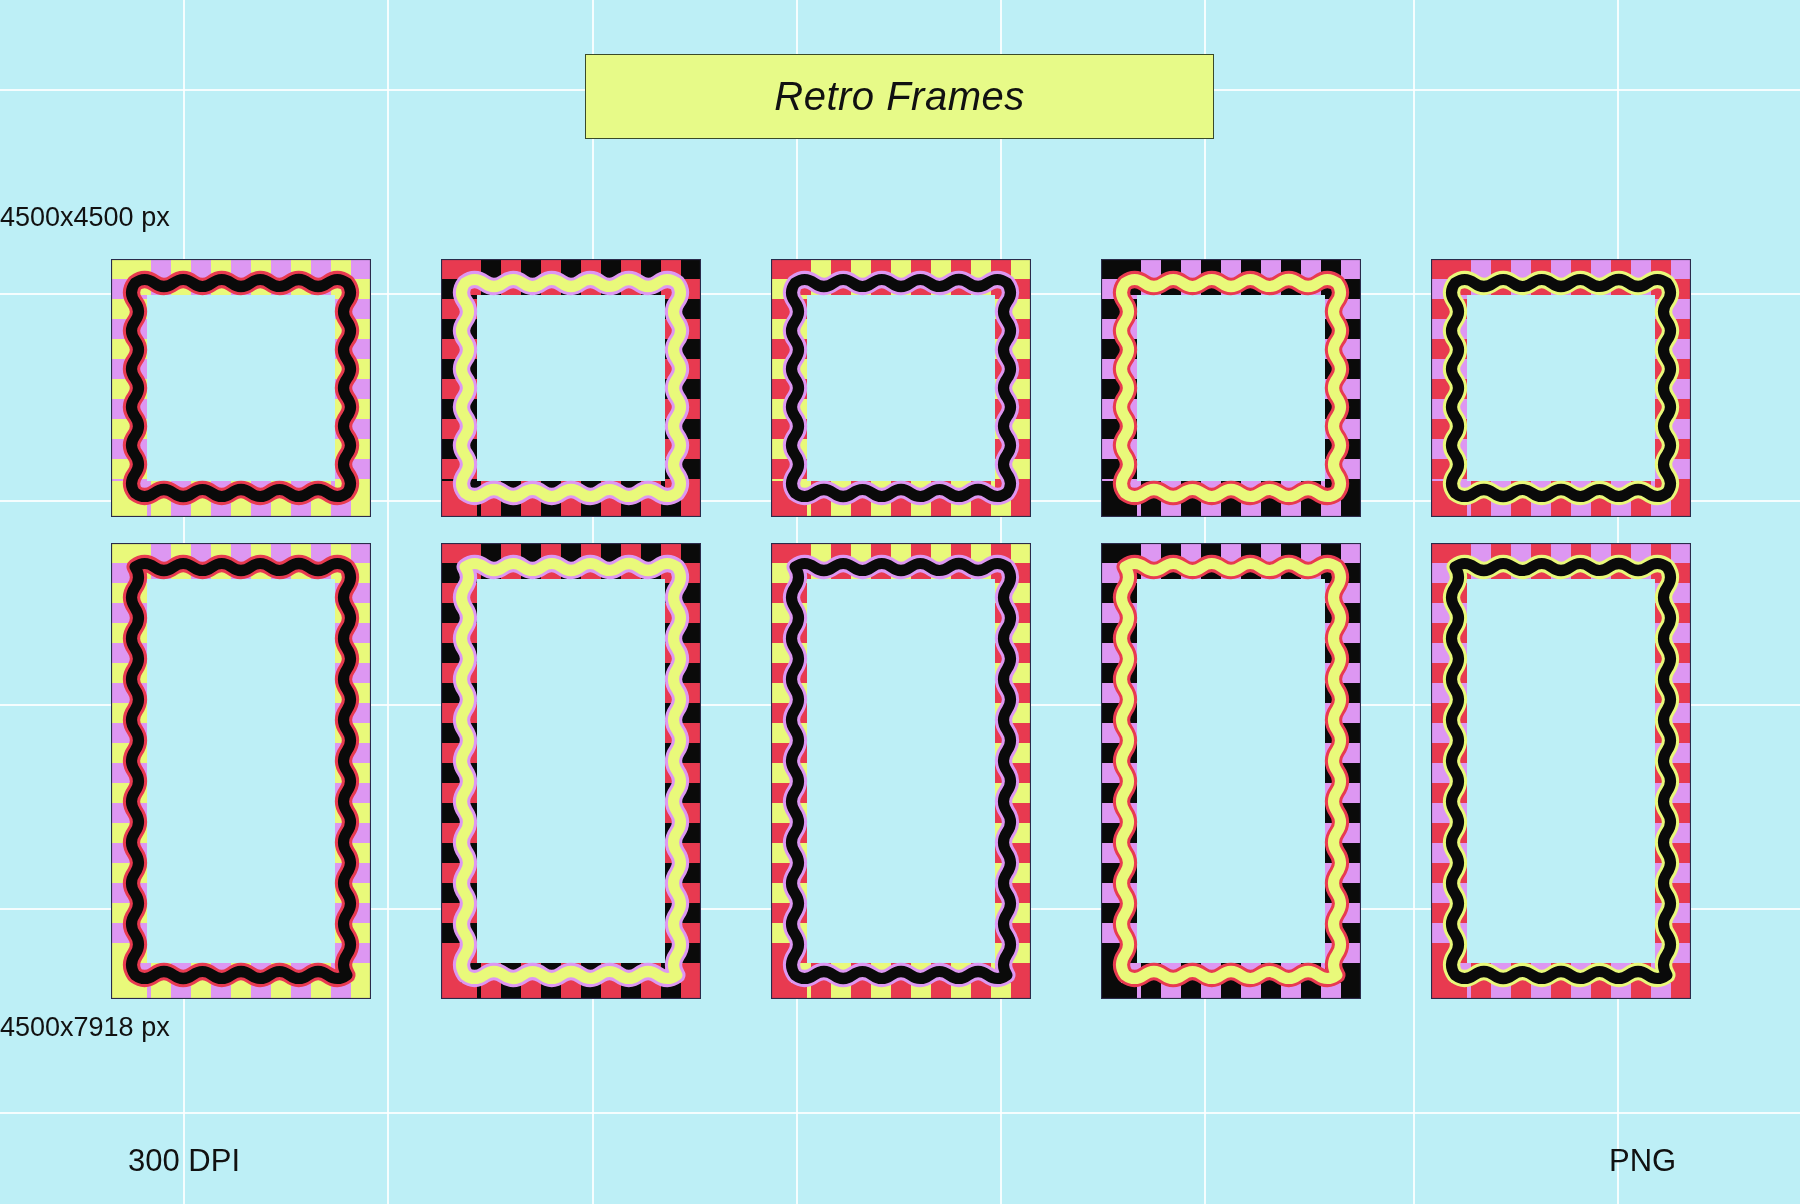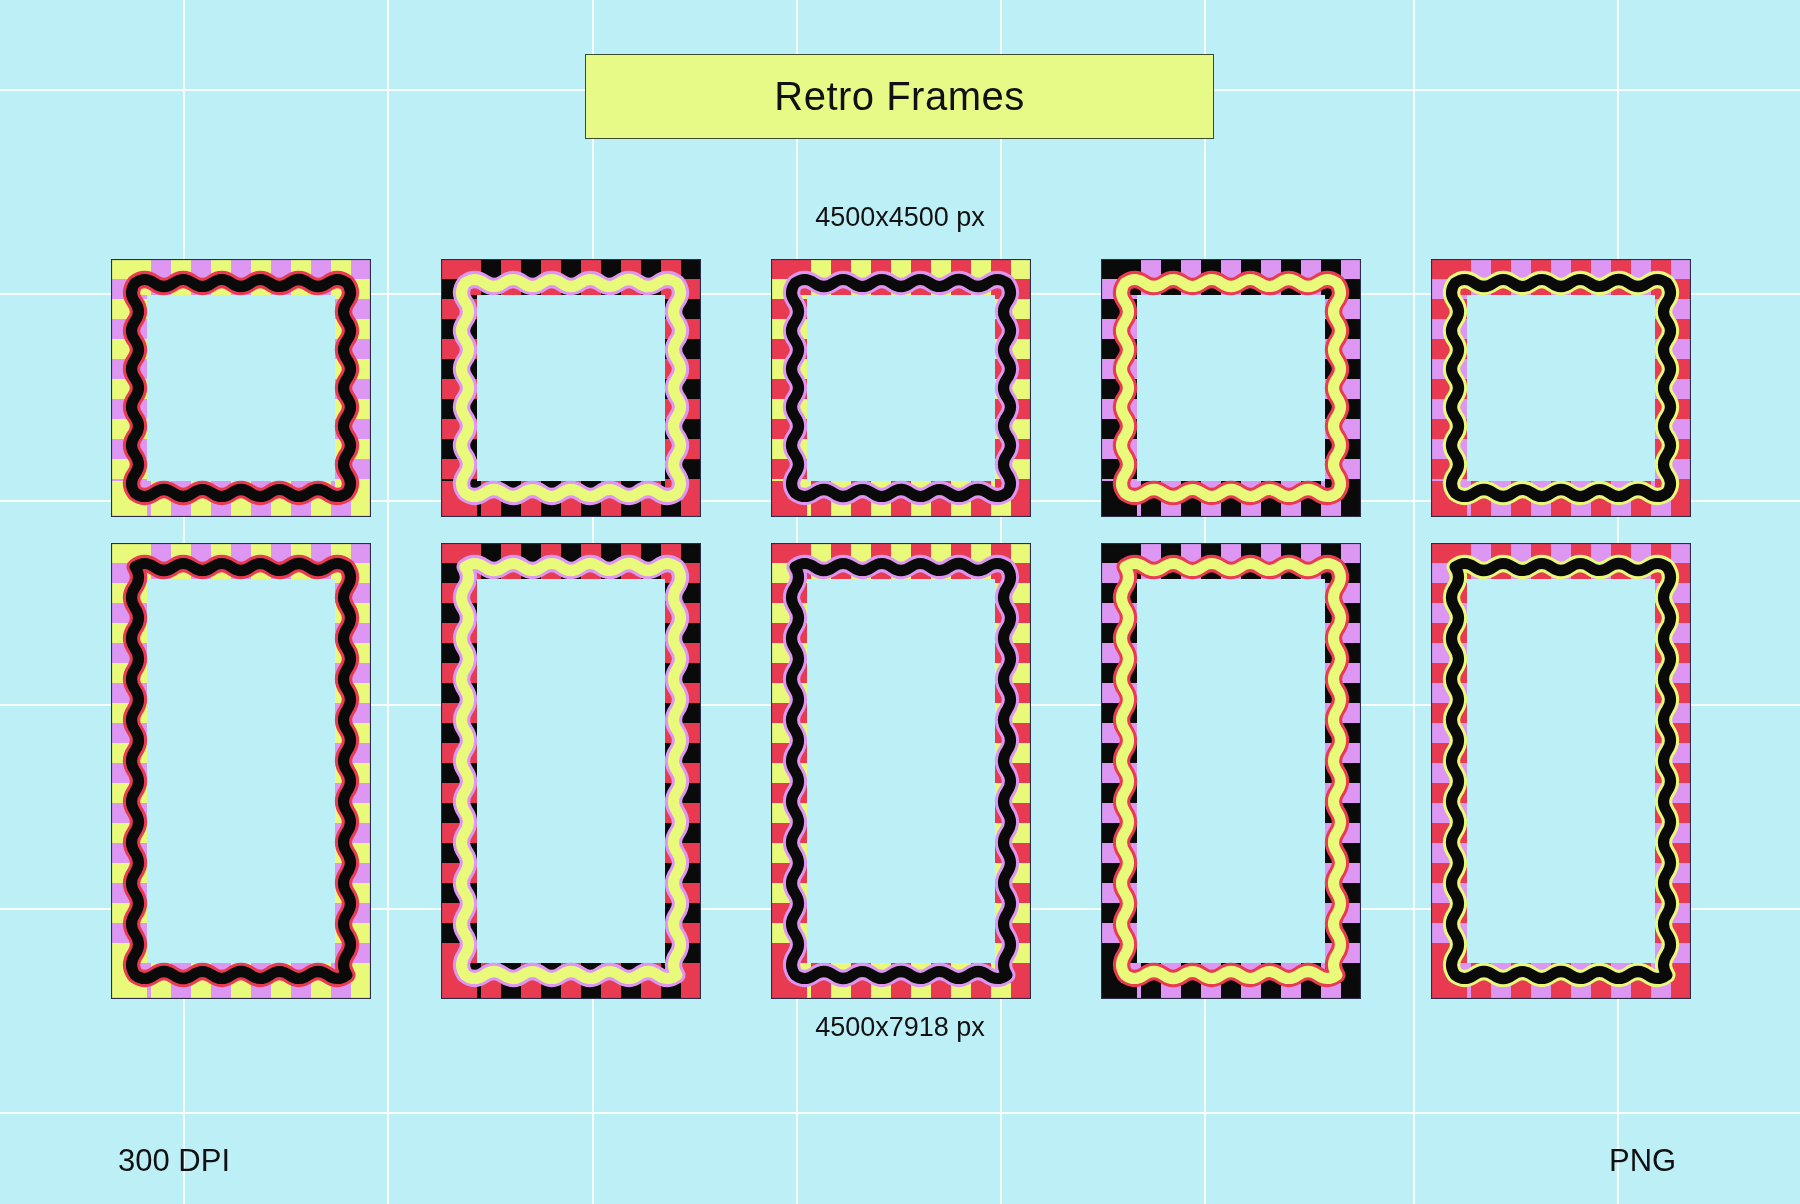--- a/index.html
+++ b/index.html
@@ -9,24 +9,24 @@
     font-family: "Liberation Sans", "DejaVu Sans", sans-serif;
   }
   .grid { position: absolute; inset: 0; pointer-events: none; }
   .vline { position: absolute; top: 0; bottom: 0; width: 2px; background: rgba(255,255,255,0.85); }
   .hline { position: absolute; left: 0; right: 0; height: 2px; background: rgba(255,255,255,0.85); }
 
   .title-box {
     position: absolute; left: 585px; top: 54px; width: 629px; height: 85px;
     background: #e7fa88; border: 1.5px solid #3a4a2a; box-sizing: border-box;
     display: flex; align-items: center; justify-content: center;
-    font-size: 40px; color: #111; letter-spacing: 0.5px;
+    font-size: 40px; color: #111; letter-spacing: 0.5px; font-style: italic;
   }
   .size-label {
-    position: absolute; left: 0; width: 1800px; text-align: center;
+    position: absolute; left: 0; width: 1800px; 
     font-size: 27px; color: #111;
   }
   .corner-label { position: absolute; font-size: 31px; color: #111; }
 
   .frame { position: absolute; width: 260px; }
   .frame svg { display: block; width: 100%; height: 100%; }
 </style>
 </head>
 <body>
 
@@ -473,14 +473,14 @@
         <rect x="36" y="36" width="188" height="384" fill="#bdeff6"></rect>
         <path d="M24,24 Q33.6,17.0 43.3,24.0 Q52.9,31.0 62.5,24.0 Q72.2,17.0 81.8,24.0 Q91.5,31.0 101.1,24.0 Q110.7,17.0 120.4,24.0 Q130.0,31.0 139.6,24.0 Q149.3,17.0 158.9,24.0 Q168.5,31.0 178.2,24.0 Q187.8,17.0 197.5,24.0 Q207.1,31.0 216.7,24.0 Q226.4,17.0 236.0,24.0 Q243.0,34.2 236.0,44.4 Q229.0,54.6 236.0,64.8 Q243.0,75.0 236.0,85.2 Q229.0,95.4 236.0,105.6 Q243.0,115.8 236.0,126.0 Q229.0,136.2 236.0,146.4 Q243.0,156.6 236.0,166.8 Q229.0,177.0 236.0,187.2 Q243.0,197.4 236.0,207.6 Q229.0,217.8 236.0,228.0 Q243.0,238.2 236.0,248.4 Q229.0,258.6 236.0,268.8 Q243.0,279.0 236.0,289.2 Q229.0,299.4 236.0,309.6 Q243.0,319.8 236.0,330.0 Q229.0,340.2 236.0,350.4 Q243.0,360.6 236.0,370.8 Q229.0,381.0 236.0,391.2 Q243.0,401.4 236.0,411.6 Q229.0,421.8 236.0,432.0 Q226.4,439.0 216.7,432.0 Q207.1,425.0 197.5,432.0 Q187.8,439.0 178.2,432.0 Q168.5,425.0 158.9,432.0 Q149.3,439.0 139.6,432.0 Q130.0,425.0 120.4,432.0 Q110.7,439.0 101.1,432.0 Q91.5,425.0 81.8,432.0 Q72.2,439.0 62.5,432.0 Q52.9,425.0 43.3,432.0 Q33.6,439.0 24.0,432.0 Q17.0,421.8 24.0,411.6 Q31.0,401.4 24.0,391.2 Q17.0,381.0 24.0,370.8 Q31.0,360.6 24.0,350.4 Q17.0,340.2 24.0,330.0 Q31.0,319.8 24.0,309.6 Q17.0,299.4 24.0,289.2 Q31.0,279.0 24.0,268.8 Q17.0,258.6 24.0,248.4 Q31.0,238.2 24.0,228.0 Q17.0,217.8 24.0,207.6 Q31.0,197.4 24.0,187.2 Q17.0,177.0 24.0,166.8 Q31.0,156.6 24.0,146.4 Q17.0,136.2 24.0,126.0 Q31.0,115.8 24.0,105.6 Q17.0,95.4 24.0,85.2 Q31.0,75.0 24.0,64.8 Q17.0,54.6 24.0,44.4 Q31.0,34.2 24.0,24.0 Z" fill="none" stroke="#e9f97a" stroke-width="17" stroke-linejoin="round"></path>
         <path d="M24,24 Q33.6,17.0 43.3,24.0 Q52.9,31.0 62.5,24.0 Q72.2,17.0 81.8,24.0 Q91.5,31.0 101.1,24.0 Q110.7,17.0 120.4,24.0 Q130.0,31.0 139.6,24.0 Q149.3,17.0 158.9,24.0 Q168.5,31.0 178.2,24.0 Q187.8,17.0 197.5,24.0 Q207.1,31.0 216.7,24.0 Q226.4,17.0 236.0,24.0 Q243.0,34.2 236.0,44.4 Q229.0,54.6 236.0,64.8 Q243.0,75.0 236.0,85.2 Q229.0,95.4 236.0,105.6 Q243.0,115.8 236.0,126.0 Q229.0,136.2 236.0,146.4 Q243.0,156.6 236.0,166.8 Q229.0,177.0 236.0,187.2 Q243.0,197.4 236.0,207.6 Q229.0,217.8 236.0,228.0 Q243.0,238.2 236.0,248.4 Q229.0,258.6 236.0,268.8 Q243.0,279.0 236.0,289.2 Q229.0,299.4 236.0,309.6 Q243.0,319.8 236.0,330.0 Q229.0,340.2 236.0,350.4 Q243.0,360.6 236.0,370.8 Q229.0,381.0 236.0,391.2 Q243.0,401.4 236.0,411.6 Q229.0,421.8 236.0,432.0 Q226.4,439.0 216.7,432.0 Q207.1,425.0 197.5,432.0 Q187.8,439.0 178.2,432.0 Q168.5,425.0 158.9,432.0 Q149.3,439.0 139.6,432.0 Q130.0,425.0 120.4,432.0 Q110.7,439.0 101.1,432.0 Q91.5,425.0 81.8,432.0 Q72.2,439.0 62.5,432.0 Q52.9,425.0 43.3,432.0 Q33.6,439.0 24.0,432.0 Q17.0,421.8 24.0,411.6 Q31.0,401.4 24.0,391.2 Q17.0,381.0 24.0,370.8 Q31.0,360.6 24.0,350.4 Q17.0,340.2 24.0,330.0 Q31.0,319.8 24.0,309.6 Q17.0,299.4 24.0,289.2 Q31.0,279.0 24.0,268.8 Q17.0,258.6 24.0,248.4 Q31.0,238.2 24.0,228.0 Q17.0,217.8 24.0,207.6 Q31.0,197.4 24.0,187.2 Q17.0,177.0 24.0,166.8 Q31.0,156.6 24.0,146.4 Q17.0,136.2 24.0,126.0 Q31.0,115.8 24.0,105.6 Q17.0,95.4 24.0,85.2 Q31.0,75.0 24.0,64.8 Q17.0,54.6 24.0,44.4 Q31.0,34.2 24.0,24.0 Z" fill="none" stroke="#0a0a0a" stroke-width="11" stroke-linejoin="round"></path>
         <rect x="0.5" y="0.5" width="259" height="455" fill="none" stroke="#2b2b4a" stroke-width="1.2"></rect>
       </svg>
     </div>
   </div>
 
 <div class="size-label" style="top:1012px">4500x7918 px</div>
 
-<div class="corner-label" style="left:118px; top:1143px">300 DPI</div>
+<div class="corner-label" style="left:128px; top:1143px">300 DPI</div>
 <div class="corner-label" style="left:1609px; top:1143px">PNG</div>
 
 </body></html>

